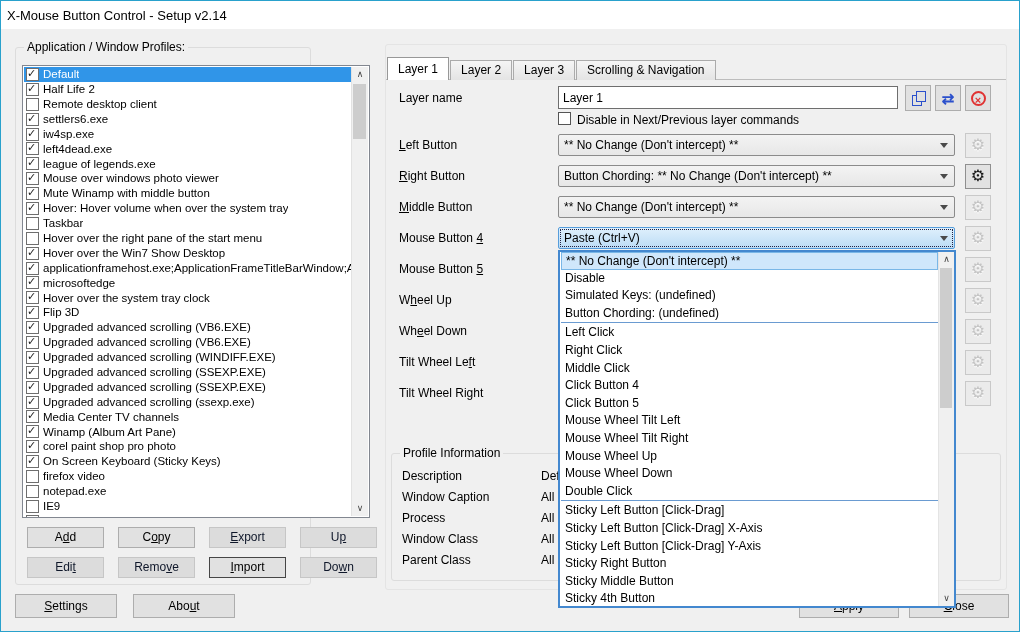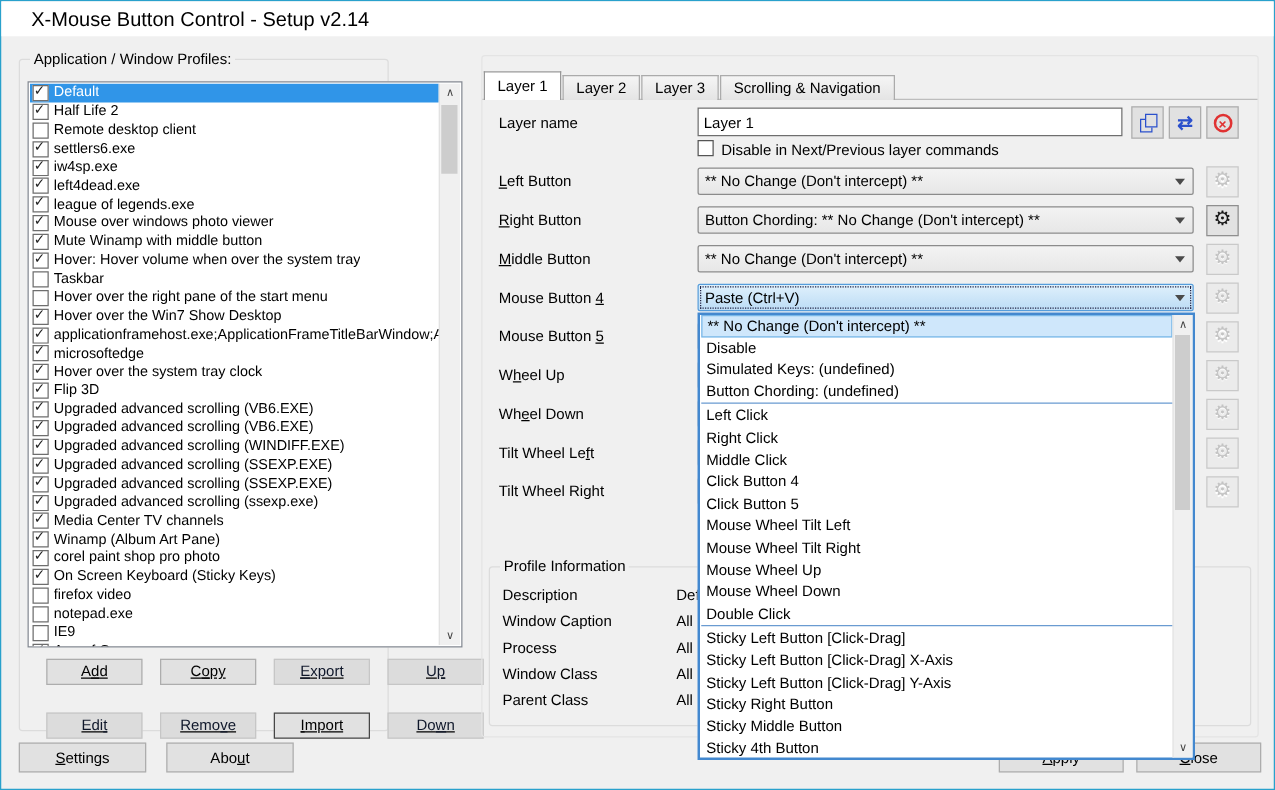--- a/index.html
+++ b/index.html
@@ -1,19 +1,19 @@
 <!DOCTYPE html>
 <html><head>
 <meta charset="utf-8">
 <style>
   html,body{margin:0;padding:0;background:#d7d7d7;}
   .window{position:relative;width:1020px;height:632px;background:#f0f0f0;border:1px solid #29a1cc;
           box-sizing:border-box;font-family:"Liberation Sans",sans-serif;font-size:12px;color:#000;overflow:hidden;}
   .titlebar{position:absolute;left:0;top:0;right:0;height:28px;background:#ffffff;}
-  .titlebar .title{position:absolute;left:24px;top:7px;font-size:16px;}
+  .titlebar .title{position:absolute;left:6px;top:7px;font-size:13px;}
 
   
   .groupbox{position:absolute;border:1px solid #dcdcdc;border-radius:3px;box-sizing:border-box;}
   .group-label{position:absolute;top:-8px;left:8px;background:#f0f0f0;padding:0 3px;white-space:nowrap;}
 
   
   .left-group{left:14px;top:46px;width:296px;height:538px;}
   .plist{position:absolute;left:6px;top:17px;width:348px;height:453px;background:#fff;border:1px solid #828790;
          box-sizing:border-box;overflow:hidden;padding:1px 18px 0 1px;}
   .prow{display:flex;height:14.9px;line-height:14.5px;font-size:11.5px;white-space:nowrap;overflow:hidden;align-items:center;}
@@ -27,21 +27,21 @@
   .vscroll{position:absolute;right:1px;top:1px;bottom:1px;width:16px;background:#f0f0f0;border-left:1px solid #e2e2e2;}
   .vscroll .arr{position:absolute;left:0;width:100%;height:15px;text-align:center;font-size:9px;line-height:15px;color:#444;}
   .vscroll .arr.up{top:0;} .vscroll .arr.down{bottom:0;}
   .vscroll .thumb{position:absolute;left:1px;width:13px;background:#cdcdcd;}
 
   
   .gbtn,.wbtn{background:#e1e1e1;border:1px solid #adadad;text-align:center;box-sizing:border-box;cursor:default;}
   .gbtn{height:21px;line-height:19px;}
   .gbtn.disabled{color:#0f172a;background:#dcdcdc;border-color:#c6c6c6;}
   .gbtn.strong{border-color:#464646;}
-  .btn-grid{position:absolute;left:21px;top:479px;display:grid;grid-template-columns:repeat(4,77px);gap:22px 14px;text-decoration:underline;}
+  .btn-grid{position:absolute;left:11px;top:479px;display:grid;grid-template-columns:repeat(4,77px);gap:9px 14px;}
   .wbtn{position:absolute;height:24px;line-height:22px;}
   .btn-settings{left:14px;top:593px;width:102px;}
   .btn-about{left:132px;top:593px;width:102px;}
   .btn-apply{left:798px;top:593px;width:100px;}
   .btn-close{left:908px;top:593px;width:100px;}
 
   
   .right-frame{left:384px;top:43px;width:622px;height:546px;border-color:#e4e4e4;}
   .tabline{position:absolute;left:385px;top:78px;width:620px;height:1px;background:#bdbdbd;z-index:1;}
   .tabs{position:absolute;left:386px;top:56px;height:23px;display:flex;align-items:flex-end;z-index:3;}

